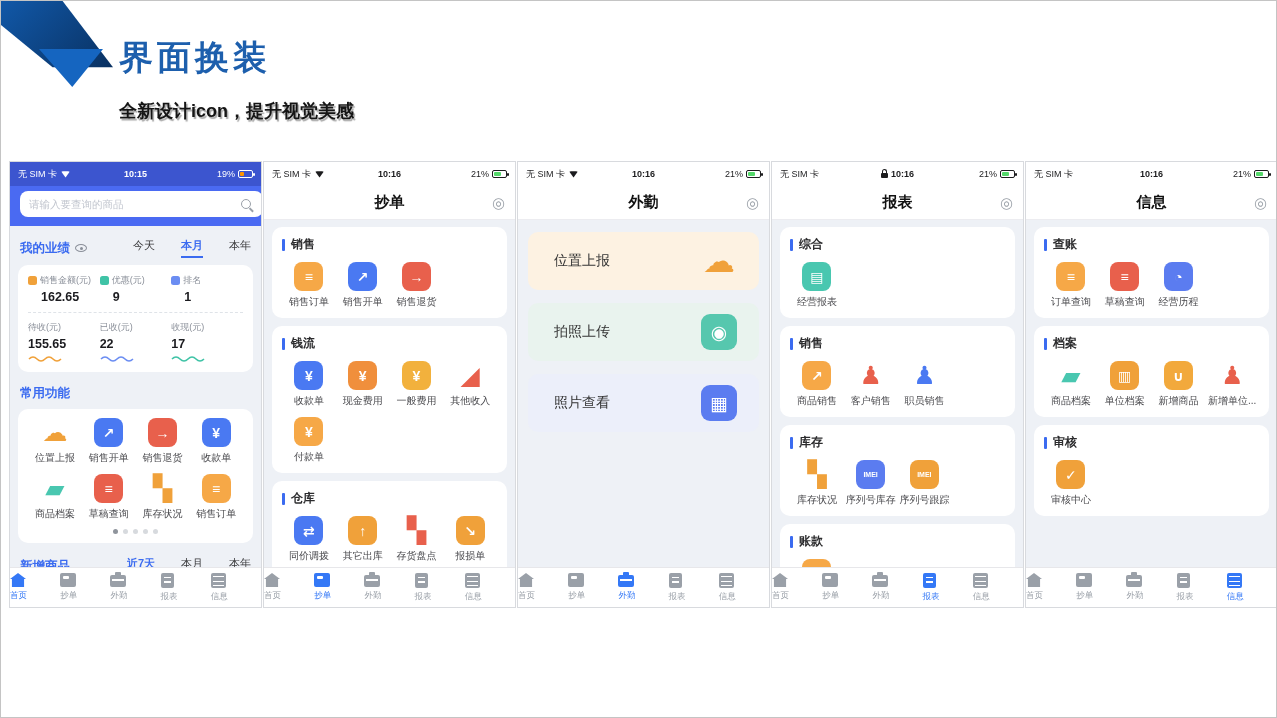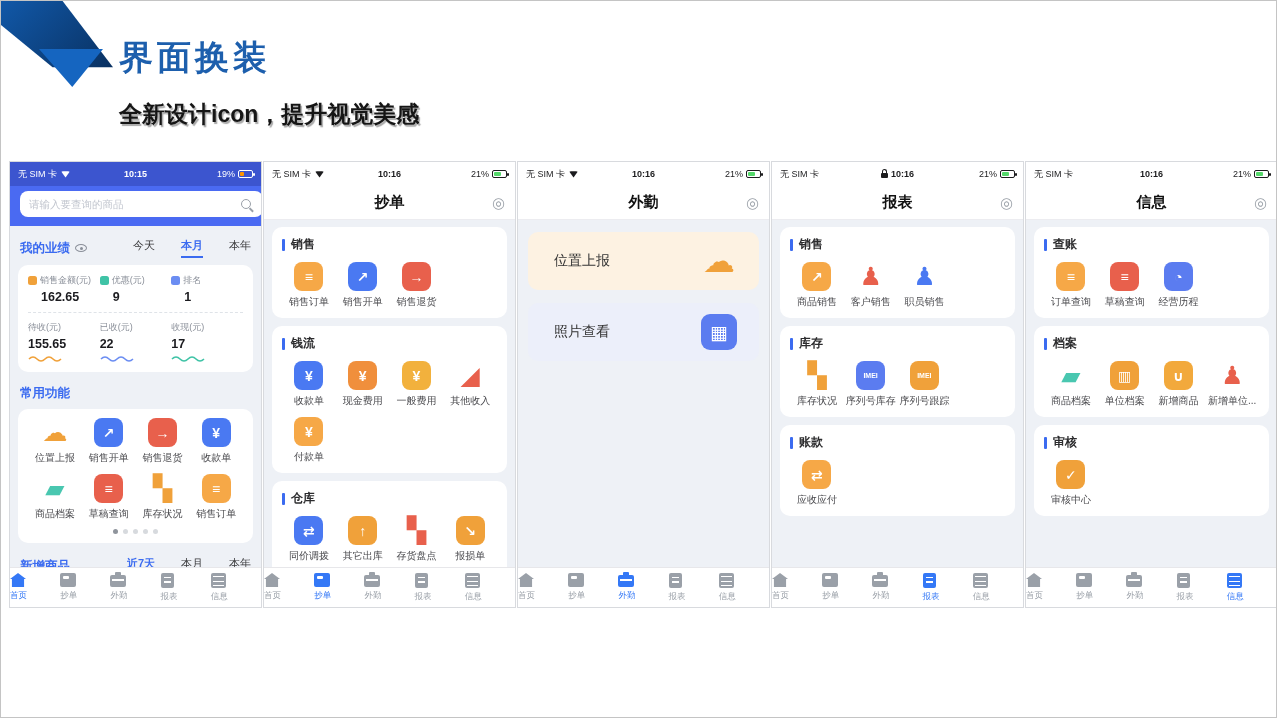--- a/index.html
+++ b/index.html
@@ -9,21 +9,21 @@
 
   
   .deco-dark { position:absolute; left:0; top:0; width:112px; height:92px;
     background:linear-gradient(135deg,#1158a8,#082b57);
     clip-path:polygon(0 0,55% 0,100% 72%,46% 72%,0 26%); }
   .deco-tri { position:absolute; left:38px; top:48px; width:64px; height:38px;
     background:#1565c0; clip-path:polygon(0 0,100% 0,52% 100%); }
 
   .slide-title { position:absolute; left:118px; top:34px; font-size:34px; font-weight:bold;
     color:#1d5fad; letter-spacing:4px; }
-  .slide-subtitle { position:absolute; left:118px; top:98px; font-size:23px; font-weight:bold;
+  .slide-subtitle { position:absolute; left:118px; top:98px; font-size:18px; font-weight:bold;
     color:#151515; text-shadow:1.5px 1.5px 1px #a9a9a9; }
 
   
   .phone { position:absolute; top:160px; width:253px; height:447px; background:#eef1f6;
     border:1px solid #d8dade; overflow:hidden; font-size:11px; }
   .p1{left:8px} .p2{left:262px} .p3{left:516px} .p4{left:770px} .p5{left:1024px}
 
   
   .sbar { height:20px; display:flex; align-items:center; padding:12px 8px; font-size:9px;
     color:#1c1c1e; background:#fff; }
@@ -448,20 +448,24 @@
     </div>
     <div class="nav">
         <span class="nav-title">外勤</span>
         <span class="gear">◎</span>
       </div>
     <div class="content c3">
       <div class="banner" style="background: rgb(253, 242, 226);">
         <span class="banner-label">位置上报</span>
         <span class="bicon plain" style="color: rgb(240, 161, 58);">☁</span>
       </div>
+      <div class="banner" style="background: rgb(233, 243, 238);">
+        <span class="banner-label">拍照上传</span>
+        <span class="bicon" style="background: rgb(86, 199, 174); color: rgb(255, 255, 255);">◉</span>
+      </div>
       <div class="banner" style="background: rgb(236, 239, 250);">
         <span class="banner-label">照片查看</span>
         <span class="bicon" style="background: rgb(91, 124, 240); color: rgb(255, 255, 255);">▦</span>
       </div>
     </div>
     <div class="tabbar">
       <div class="tb">
           <span class="tico t-home"></span>
           <span>首页</span>
         </div>
@@ -501,20 +505,32 @@
         </span>
     </div>
     <div class="nav">
         <span class="nav-title">报表</span>
         <span class="gear">◎</span>
       </div>
     <div class="content">
       <div class="card">
         <div class="gtitle">
             <i></i>
+            <span>综合</span>
+          </div>
+        <div class="grid">
+          <div class="gi">
+              <span class="gicon" style="background: rgb(73, 199, 176); color: rgb(255, 255, 255);">▤</span>
+              <span class="gl">经营报表</span>
+            </div>
+        </div>
+      </div>
+      <div class="card">
+        <div class="gtitle">
+            <i></i>
             <span>销售</span>
           </div>
         <div class="grid">
           <div class="gi">
               <span class="gicon" style="background: rgb(246, 168, 71); color: rgb(255, 255, 255);">↗</span>
               <span class="gl">商品销售</span>
             </div>
           <div class="gi">
               <span class="gicon plain" style="color: rgb(232, 96, 76);">♟</span>
               <span class="gl">客户销售</span>

